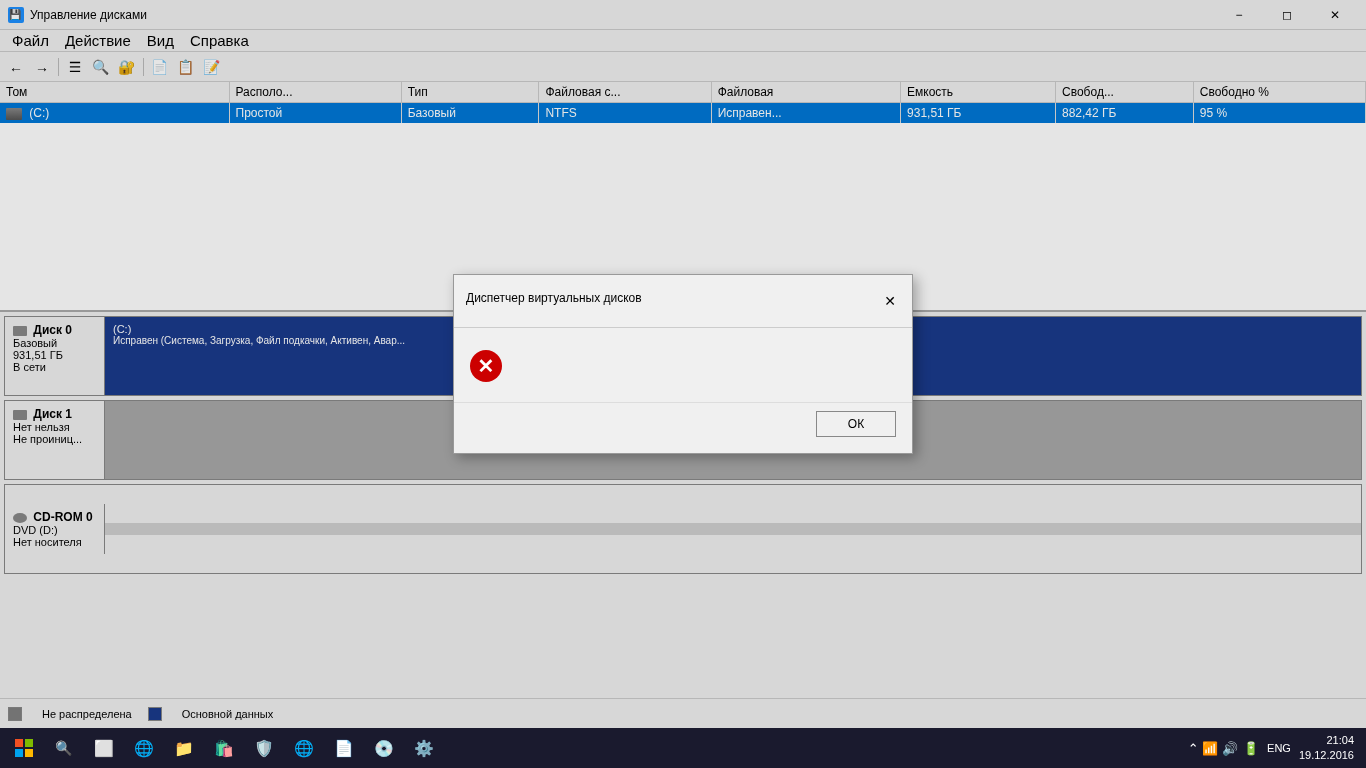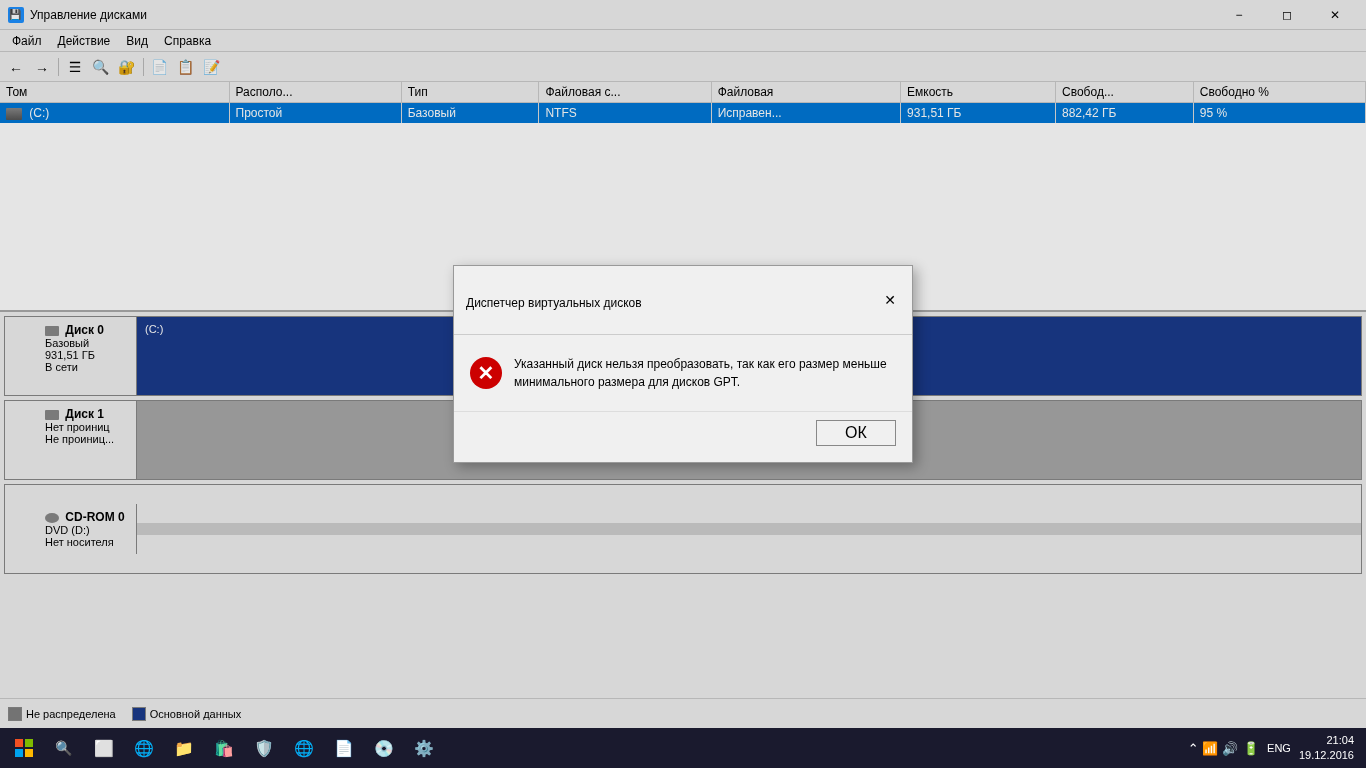--- a/index.html
+++ b/index.html
@@ -63,21 +63,21 @@
       background: #f0f0f0;
       border-bottom: 1px solid #ccc;
       display: flex;
       align-items: center;
       padding: 2px 4px;
       height: 22px;
     }
     .menu-item {
       padding: 2px 8px;
       cursor: pointer;
-      font-size: 12px;
+      font-size: 15px;
     }
 
     
     .toolbar {
       background: #f0f0f0;
       border-bottom: 1px solid #ccc;
       display: flex;
       align-items: center;
       padding: 3px 4px;
       gap: 2px;
@@ -155,21 +155,20 @@
     .disk-label {
       background: #f0f0f0;
       border-right: 1px solid #888;
       padding: 6px 8px;
       min-width: 100px;
       max-width: 100px;
       font-size: 11px;
       display: flex;
       flex-direction: column;
       justify-content: flex-start;
-      margin-left: 32px;
     }
     .disk-label .disk-name {
       font-weight: bold;
       font-size: 12px;
     }
     .disk-label .disk-type {
       font-size: 11px;
     }
     .disk-label .disk-size {
       font-size: 11px;
@@ -219,21 +218,21 @@
       gap: 16px;
       font-size: 11px;
       position: absolute;
       bottom: 40px;
       left: 0;
       right: 0;
     }
     .legend-item {
       display: flex;
       align-items: center;
-      gap: 4px;
+      gap: 20px;
     }
     .legend-box {
       width: 14px;
       height: 14px;
       border: 1px solid #888;
     }
 
     
     .taskbar {
       position: absolute;
@@ -309,23 +308,23 @@
     .dialog {
       background: #f0f0f0;
       border: 1px solid #999;
       box-shadow: 4px 4px 12px rgba(0,0,0,0.3);
       width: 460px;
       min-height: 180px;
     }
     .dialog-title-bar {
       background: #f0f0f0;
       border-bottom: 1px solid #ccc;
-      padding: 24px 12px;
-      display: flex;
-      align-items: flex-end;
+      padding: 16px 12px;
+      display: flex;
+      align-items: flex-start;
       justify-content: space-between;
       font-size: 12px;
       font-weight: normal;
     }
     .dialog-close-btn {
       width: 20px;
       height: 20px;
       background: transparent;
       border: none;
       cursor: pointer;
@@ -365,21 +364,21 @@
       padding: 8px 16px 16px 16px;
       border-top: 1px solid #ddd;
       margin-top: 4px;
     }
     .dialog-ok-btn {
       width: 80px;
       height: 26px;
       background: #f0f0f0;
       border: 1px solid #888;
       cursor: pointer;
-      font-size: 16px;
+      font-size: 12px;
       font-family: inherit;
     }
 
     .col-tom { width: 133px; }
     .col-raspolozh { width: 100px; }
     .col-tip { width: 80px; }
     .col-fajlovaya { width: 100px; }
     .col-sostoyanie { width: 110px; }
     .col-emkost { width: 90px; margin-top: 16px; }
     .col-svobod { width: 80px; }
@@ -462,31 +461,32 @@
           <span style="display:inline-block;width:14px;height:10px;background:#888;border-radius:1px;margin-right:3px;vertical-align:middle;"></span>
           <span>Диск 0</span>
         </span>
         <span class="disk-type">Базовый</span>
         <span class="disk-size">931,51 ГБ</span>
         <span class="disk-status">В сети</span>
       </div>
       <div class="disk-content">
         <div class="disk-partition partition-blue" style="height:100%;">
           <span>(C:)</span>
+          <span style="font-size:10px;">Исправен (Система, Загрузка, Файл подкачки, Активен, Авар...</span>
         </div>
       </div>
     </div>
 
     <div class="disk-row">
       <div class="disk-label">
         <span class="disk-name">
           <span style="display:inline-block;width:14px;height:10px;background:#888;border-radius:1px;margin-right:3px;vertical-align:middle;"></span>
           <span>Диск 1</span>
         </span>
-        <span class="disk-type">Нет проиниц</span>
+        <span class="disk-type">Нет нельзя</span>
         <span class="disk-size"></span>
         <span class="disk-status">Не проиниц...</span>
       </div>
       <div class="disk-content">
         <div class="disk-partition partition-unallocated" style="height:100%;"></div>
       </div>
     </div>
 
     <div class="disk-row" style="min-height:90px;align-items:center;">
       <div class="disk-label">
@@ -518,24 +518,20 @@
 </div>
 
 <div class="dialog-overlay">
   <div class="dialog">
     <div class="dialog-title-bar">
       <span>Диспетчер виртуальных дисков</span>
       <button class="dialog-close-btn">✕</button>
     </div>
     <div class="dialog-body">
       <div class="dialog-icon-error">✕</div>
-      <div class="dialog-text">
-        <span>Указанный диск нельзя преобразовать, так как его размер меньше</span><br>
-        <span>минимального размера для дисков GPT.</span>
-      </div>
     </div>
     <div class="dialog-footer">
       <button class="dialog-ok-btn">ОК</button>
     </div>
   </div>
 </div>
 
 <div class="taskbar">
   <div class="taskbar-start">
     <svg width="18" height="18" viewBox="0 0 18 18">

